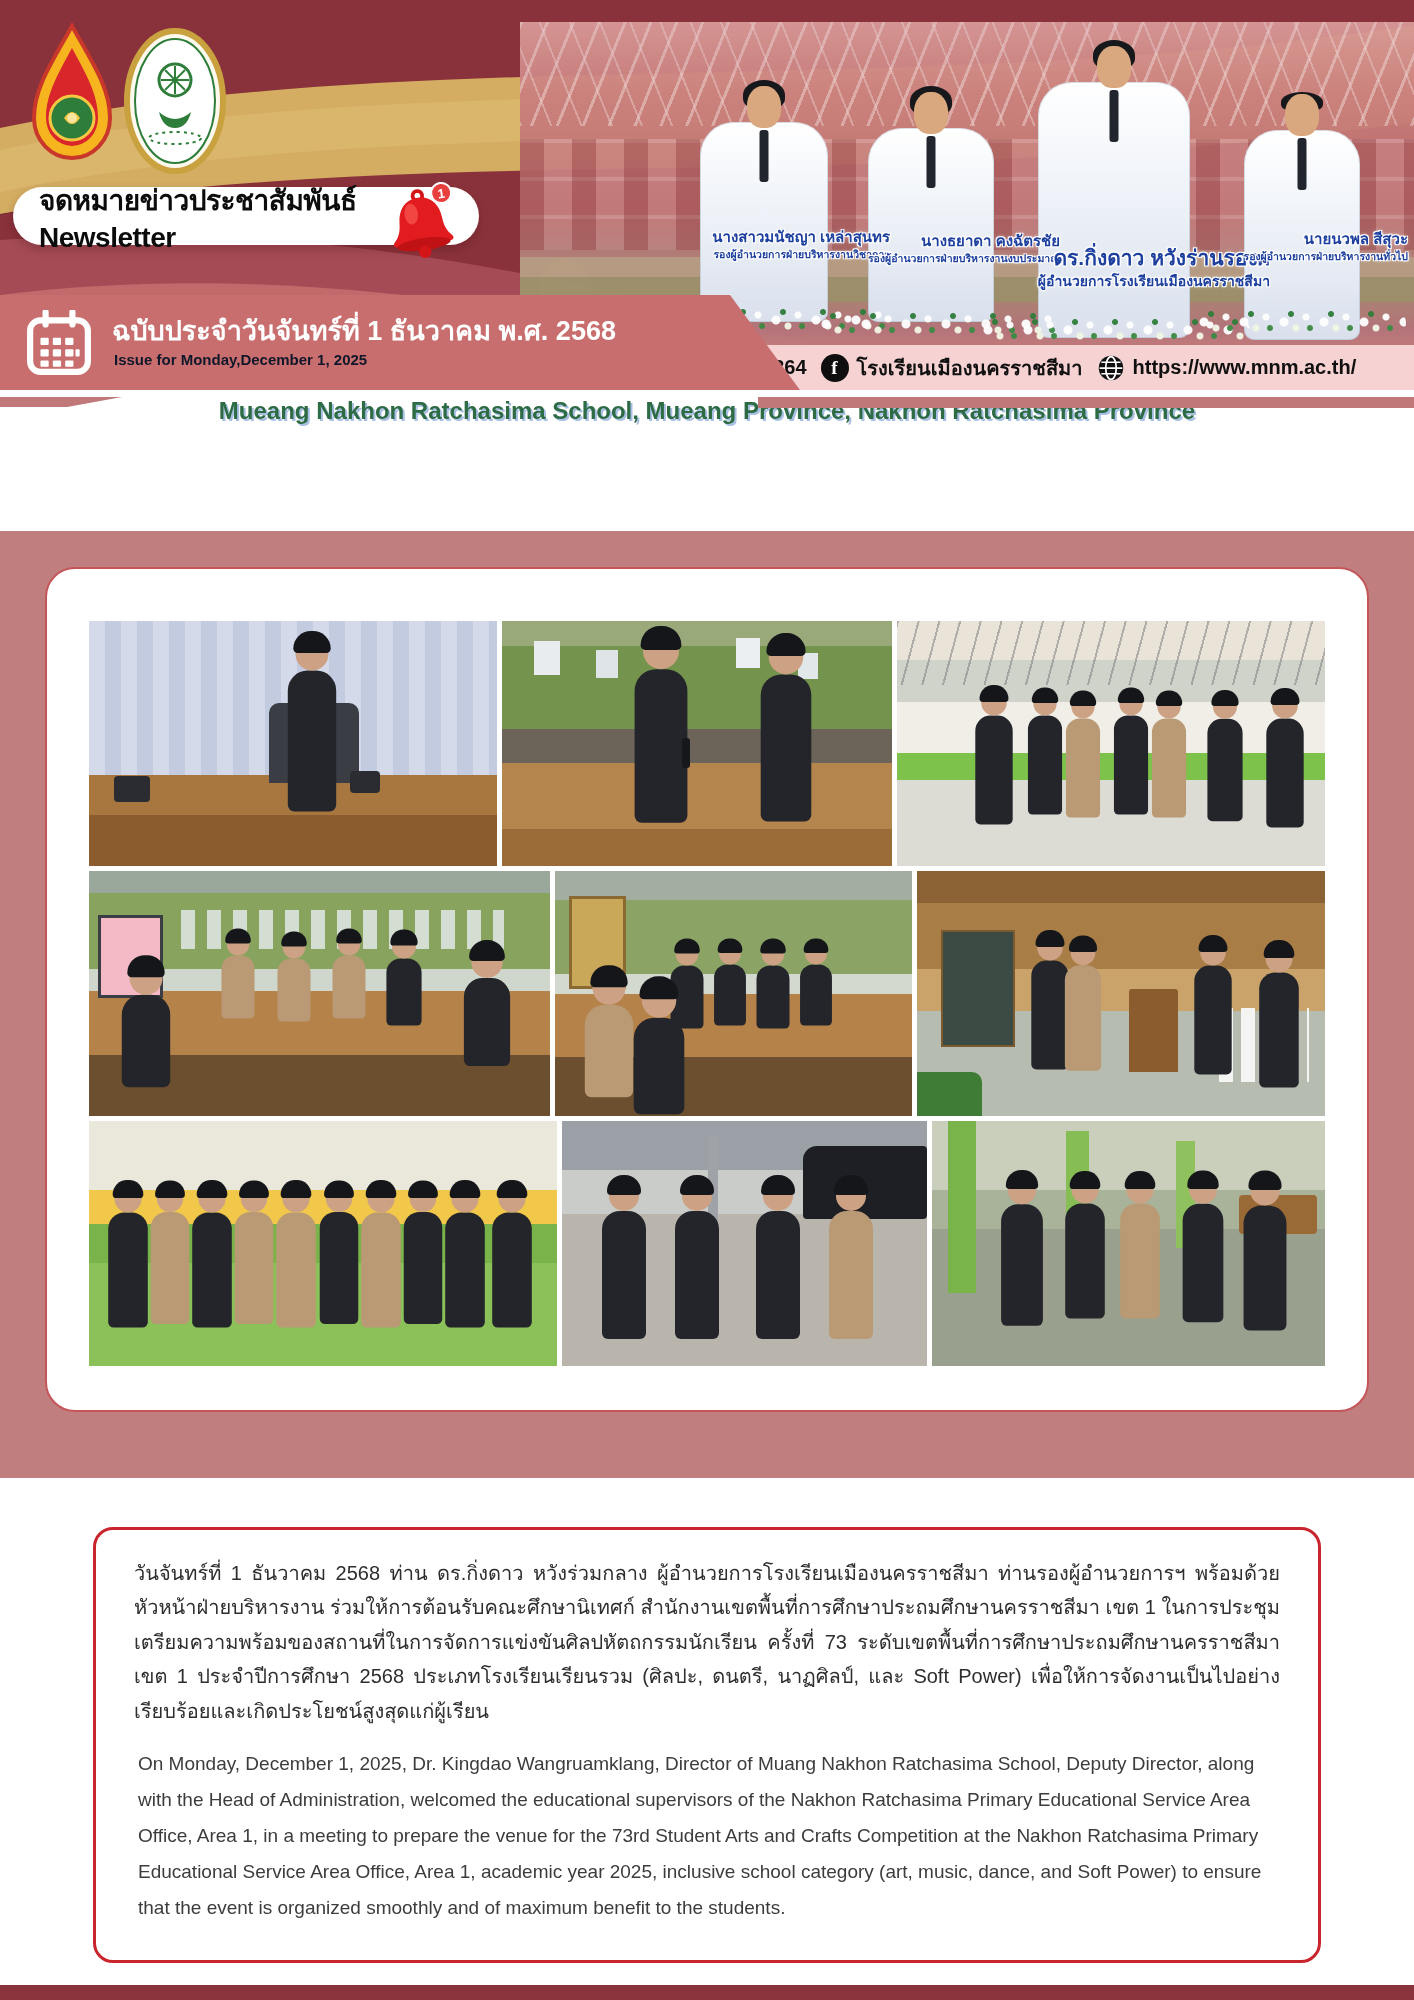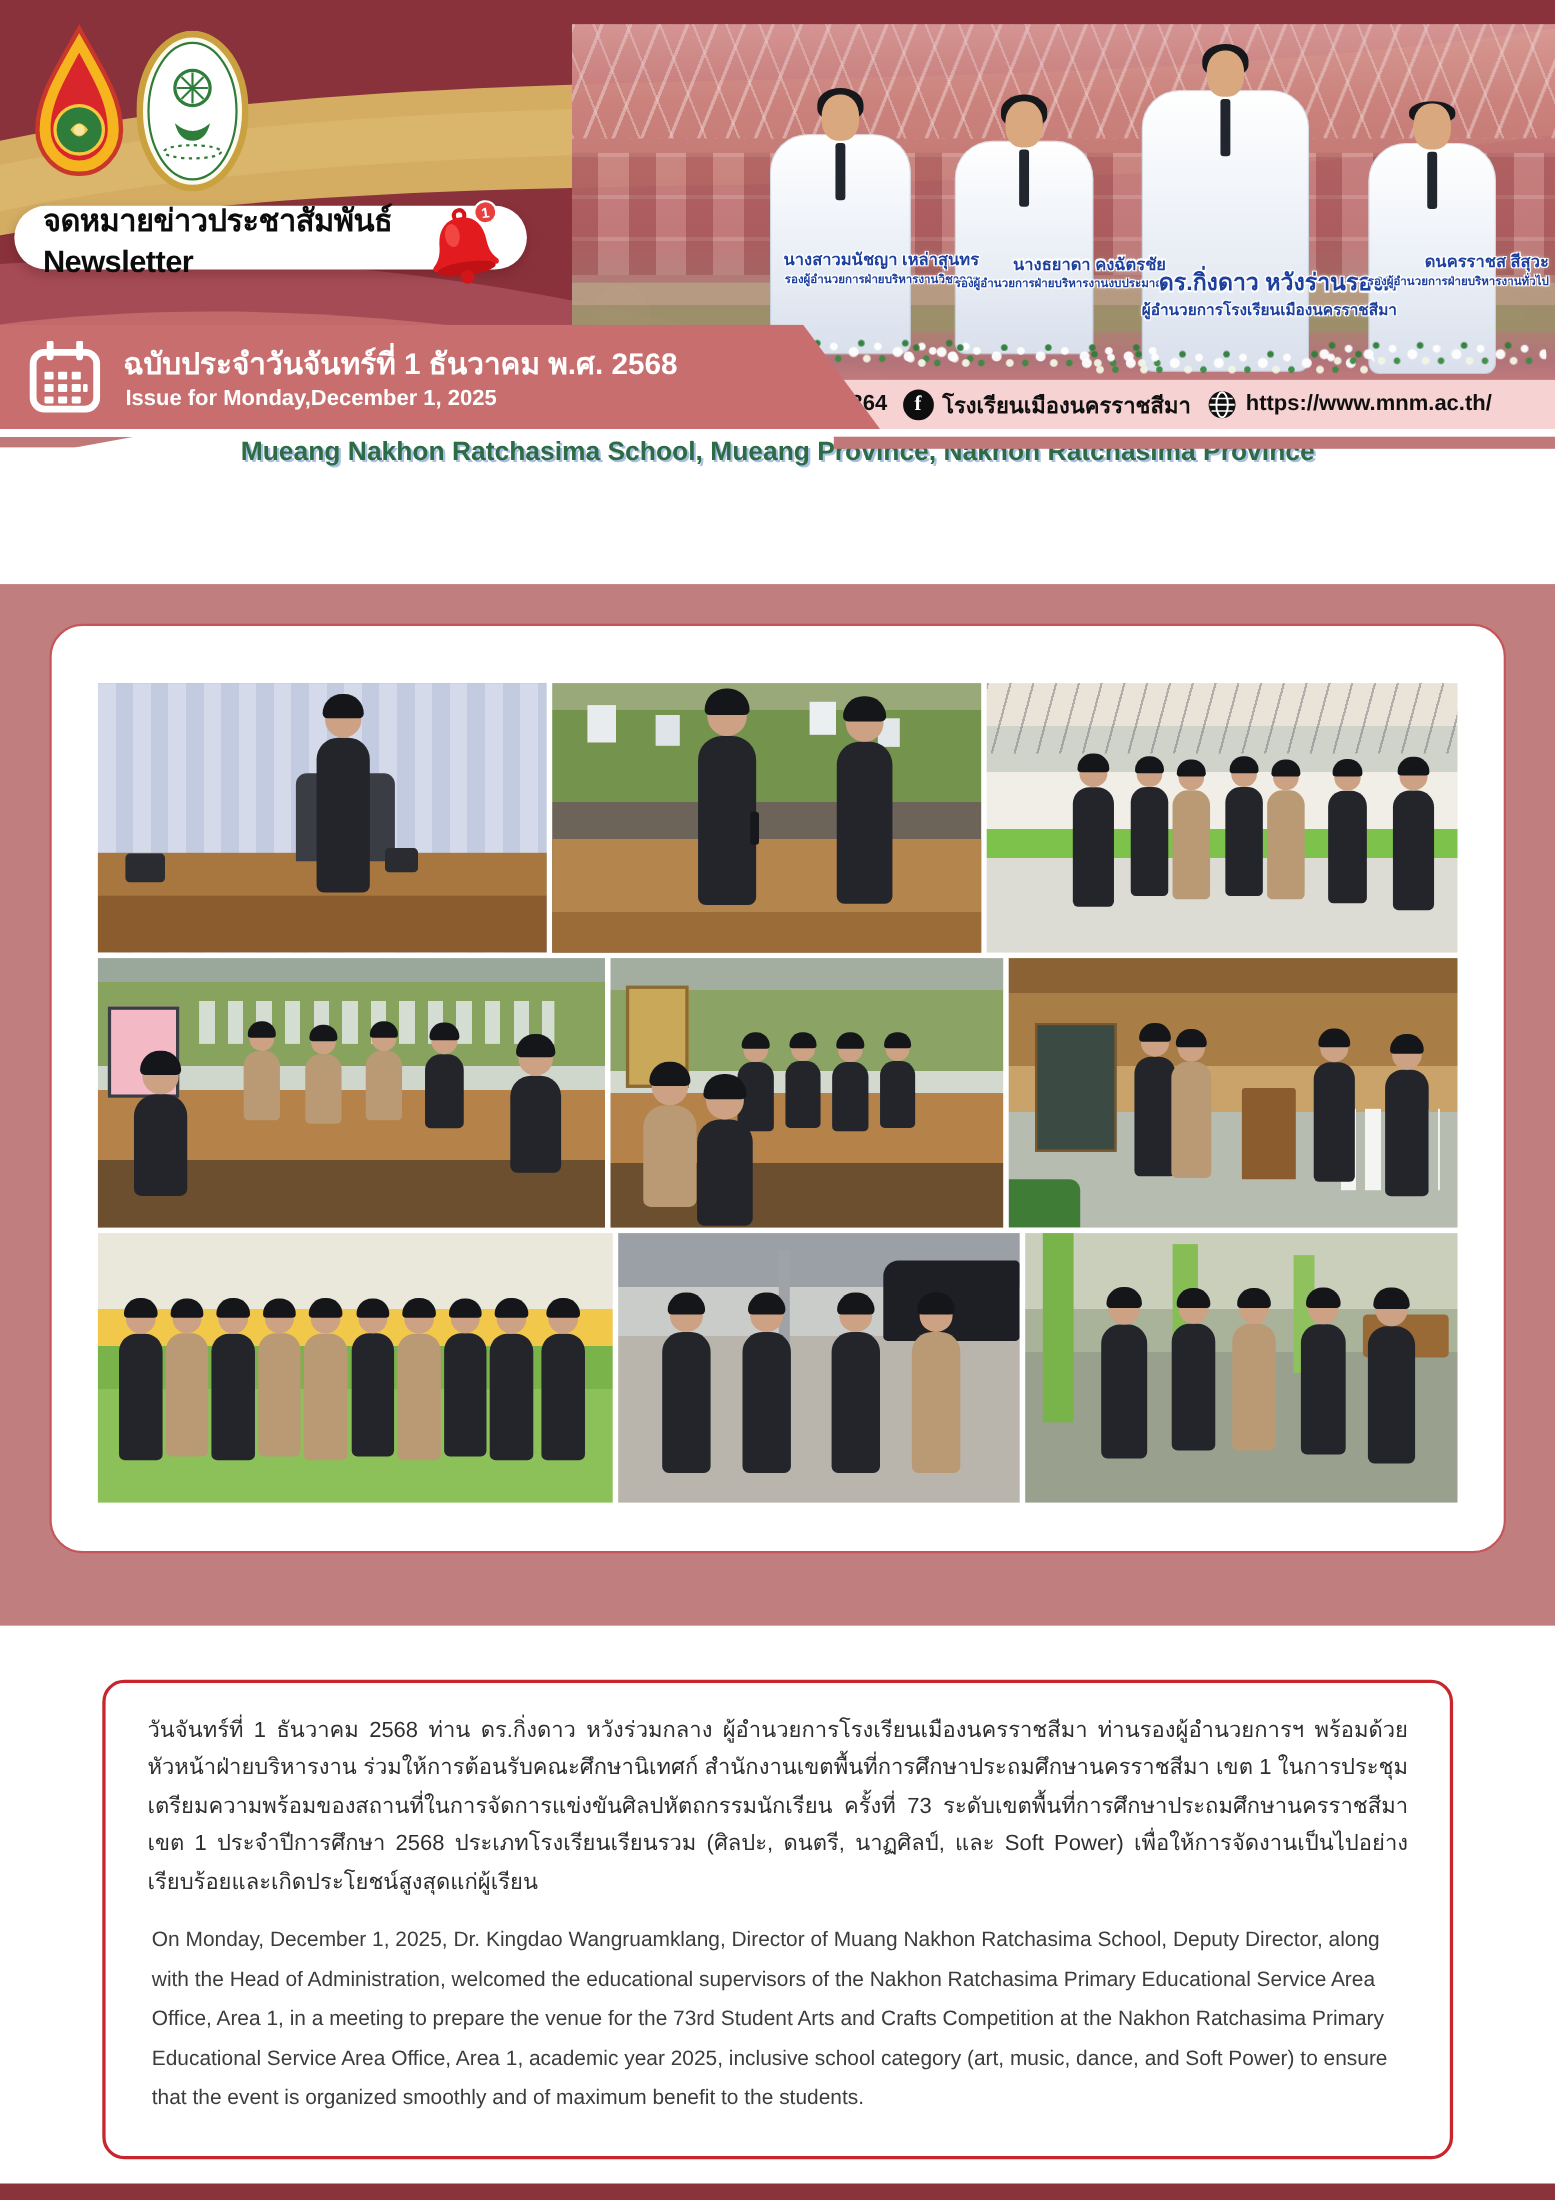--- a/index.html
+++ b/index.html
@@ -51,21 +51,21 @@
 
   .pill { position:absolute; left:13px; top:187px; width:466px; height:58px; background:#ffffff; border-radius:44px; z-index:8; display:flex; align-items:center; box-shadow:0 4px 10px rgba(60,10,15,.25); }
   .pill-title { padding-left:26px; font-size:28px; font-weight:800; color:#0c0c0c; letter-spacing:-.5px; }
   .bell-wrap { position:absolute; right:14px; top:-4px; width:86px; height:92px; transform:rotate(-8deg); }
   .bell-badge { position:absolute; right:8px; top:2px; width:22px; height:22px; border-radius:50%; background:#e8403f; border:2px solid #fff; color:#fff; font-size:13px; font-weight:800; display:flex; align-items:center; justify-content:center; }
 
   .date-banner { position:absolute; left:0; top:295px; width:800px; height:95px; background:#c96e6e; z-index:7;
     clip-path:polygon(0 0, 730px 0, 800px 100%, 0 100%); }
   .cal-icon { position:absolute; left:26px; top:15px; width:66px; height:66px; }
   .date-th { position:absolute; left:112px; top:14px; font-size:27px; font-weight:800; color:#ffffff; }
-  .date-en { position:absolute; left:114px; top:56px; font-size:20px; font-weight:700; color:#ffffff; }
+  .date-en { position:absolute; left:114px; top:56px; font-size:15px; font-weight:700; color:#0f172a; }
 
   .contact-strip { position:absolute; left:606px; top:345px; width:808px; height:45px; background:#f6d2d2; z-index:6;
     clip-path:polygon(42px 0, 100% 0, 100% 100%, 0 100%); display:flex; align-items:center; justify-content:center; gap:14px; }
   .contact-item { display:flex; align-items:center; gap:8px; color:#101010; font-size:20px; font-weight:700; }
   .round-icon { width:28px; height:28px; }
   .fb-badge { width:28px; height:28px; border-radius:50%; background:#0e0e0e; color:#fff; display:flex; align-items:center; justify-content:center; font-size:19px; font-weight:800; font-family:"Liberation Serif","DejaVu Serif",serif; }
 
   
   .title-block { position:relative; width:1414px; height:134px; background:#ffffff; }
   .strip-right { position:absolute; top:0; left:758px; width:656px; height:11px; background:#c17879; }
@@ -194,21 +194,21 @@
     </div>
     <div class="staff-label" style="left:815px;top:232px;width:245px;">
       <div class="name">นางธยาดา คงฉัตรชัย</div>
       <div class="role">รองผู้อำนวยการฝ่ายบริหารงานงบประมาณ</div>
     </div>
     <div class="staff-label big" style="left:960px;top:246px;width:310px;">
       <div class="name">ดร.กิ่งดาว หวังร่านรองผ</div>
       <div class="role">ผู้อำนวยการโรงเรียนเมืองนครราชสีมา</div>
     </div>
     <div class="staff-label" style="left:1192px;top:230px;width:216px;">
-      <div class="name">ดนครราชส สีสุวะ</div>
+      <div class="name">นายนวพล สีสุวะ</div>
       <div class="role">รองผู้อำนวยการฝ่ายบริหารงานทั่วไป</div>
     </div>
 
     <div class="garland" style="left:648px;top:306px;width:240px;"></div>
     <div class="garland" style="left:818px;top:310px;width:240px;"></div>
     <div class="garland" style="left:980px;top:316px;width:270px;"></div>
     <div class="garland" style="left:1196px;top:308px;width:210px;"></div>
 
     <div class="pill">
       <div class="pill-title">จดหมายข่าวประชาสัมพันธ์ Newsletter</div>

